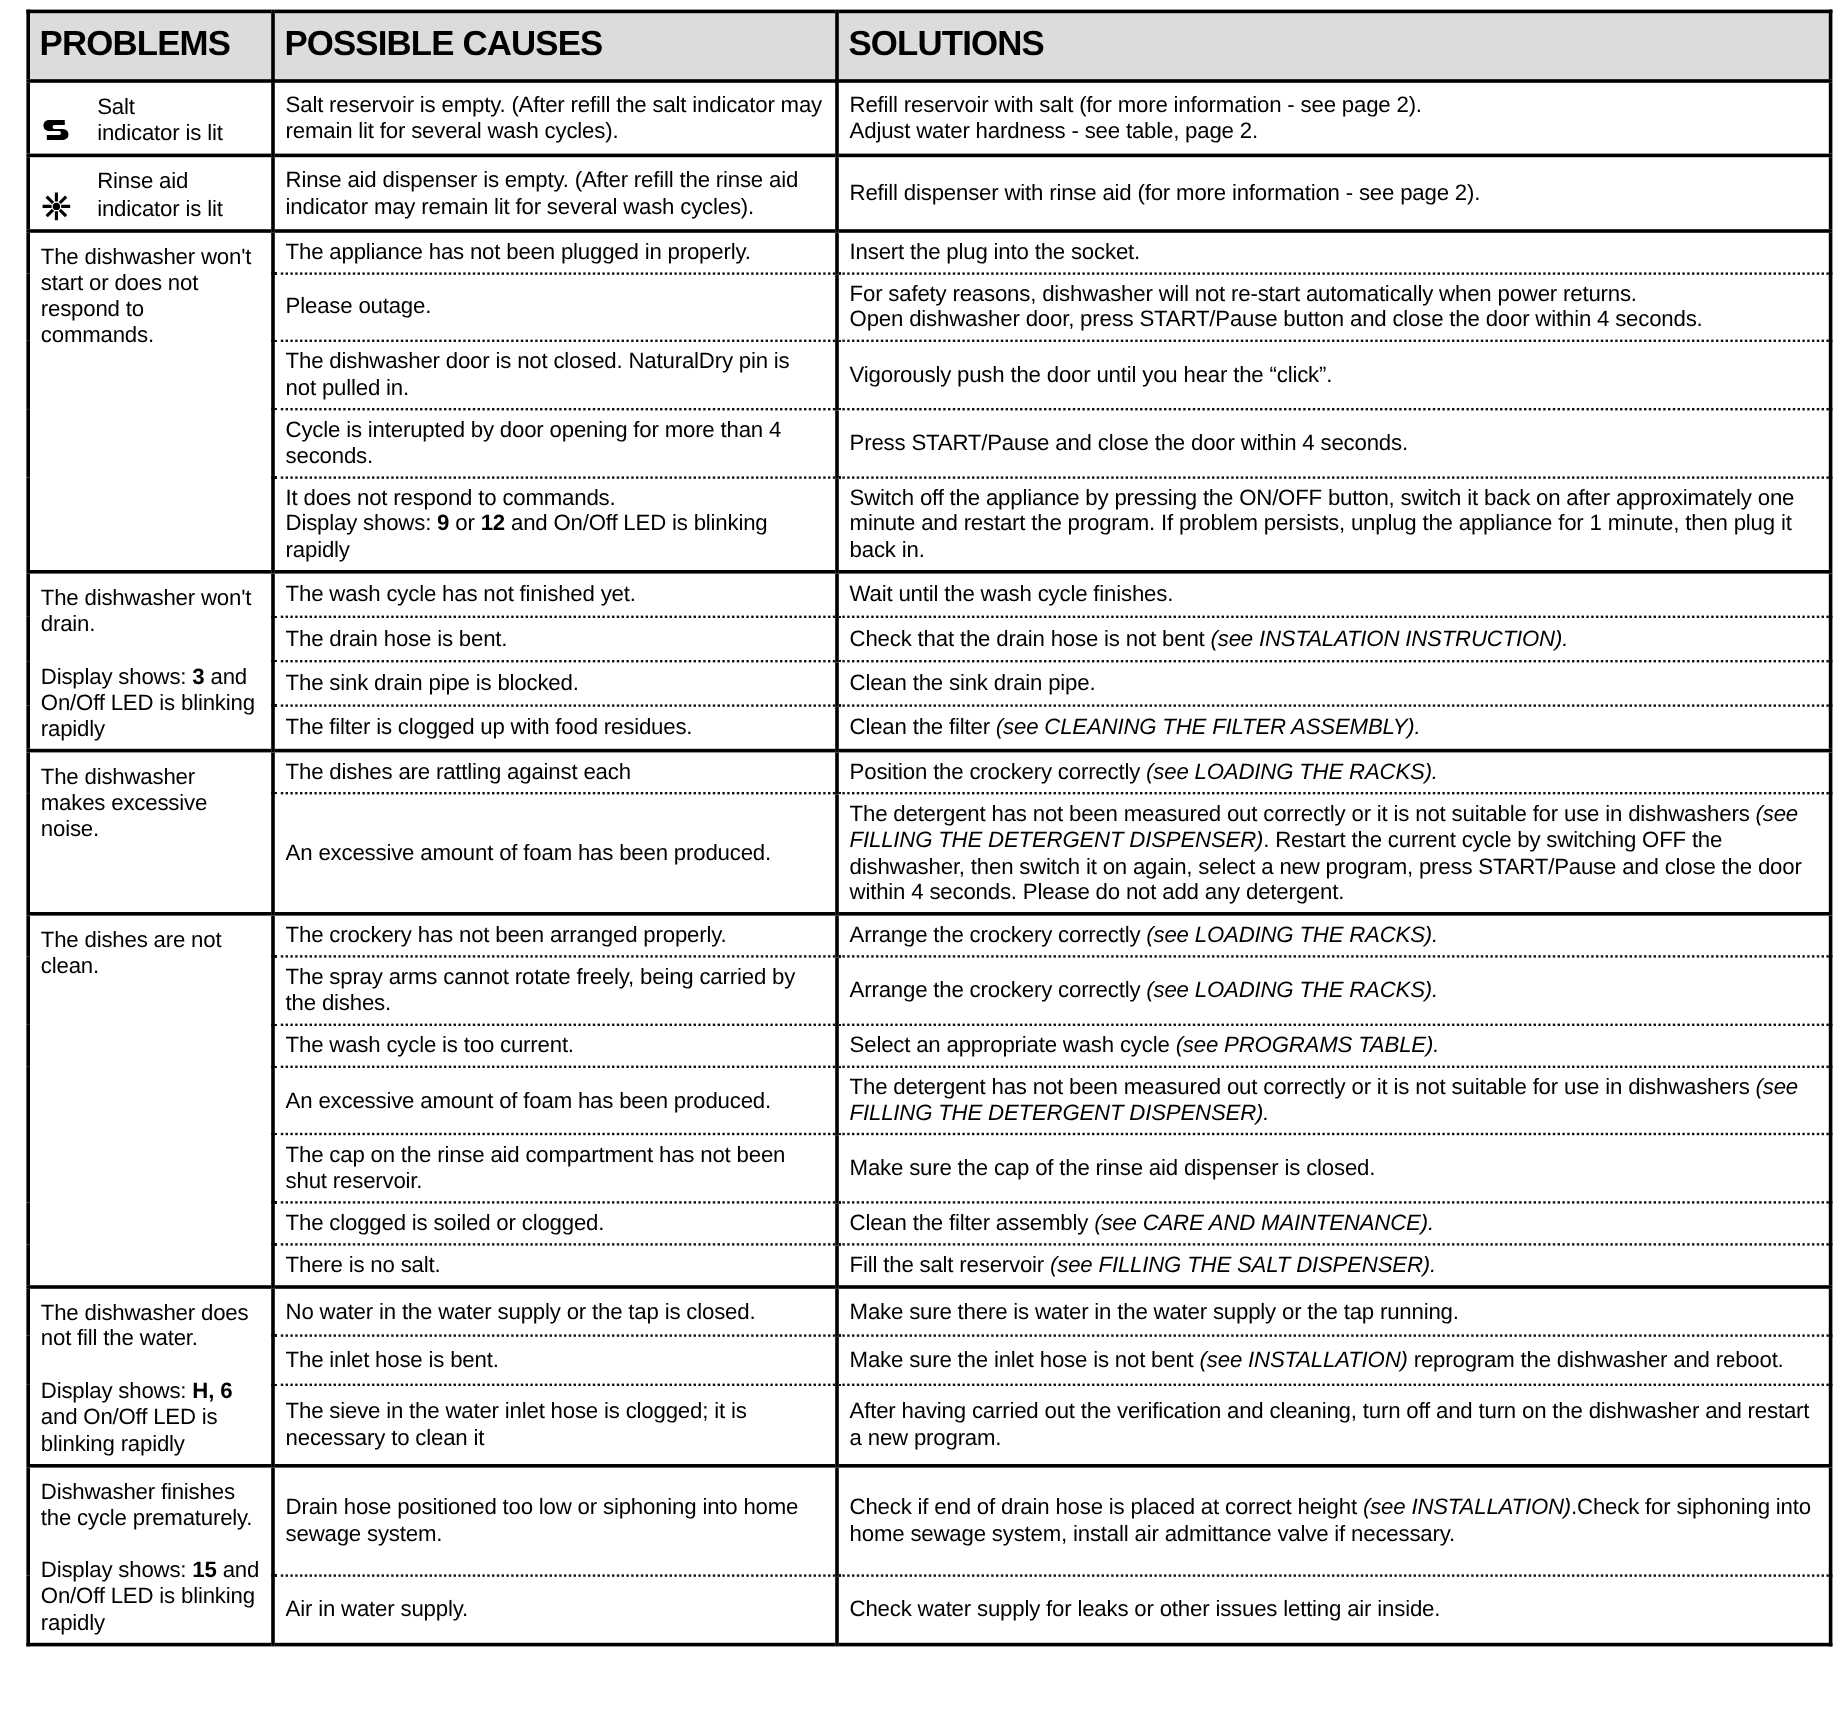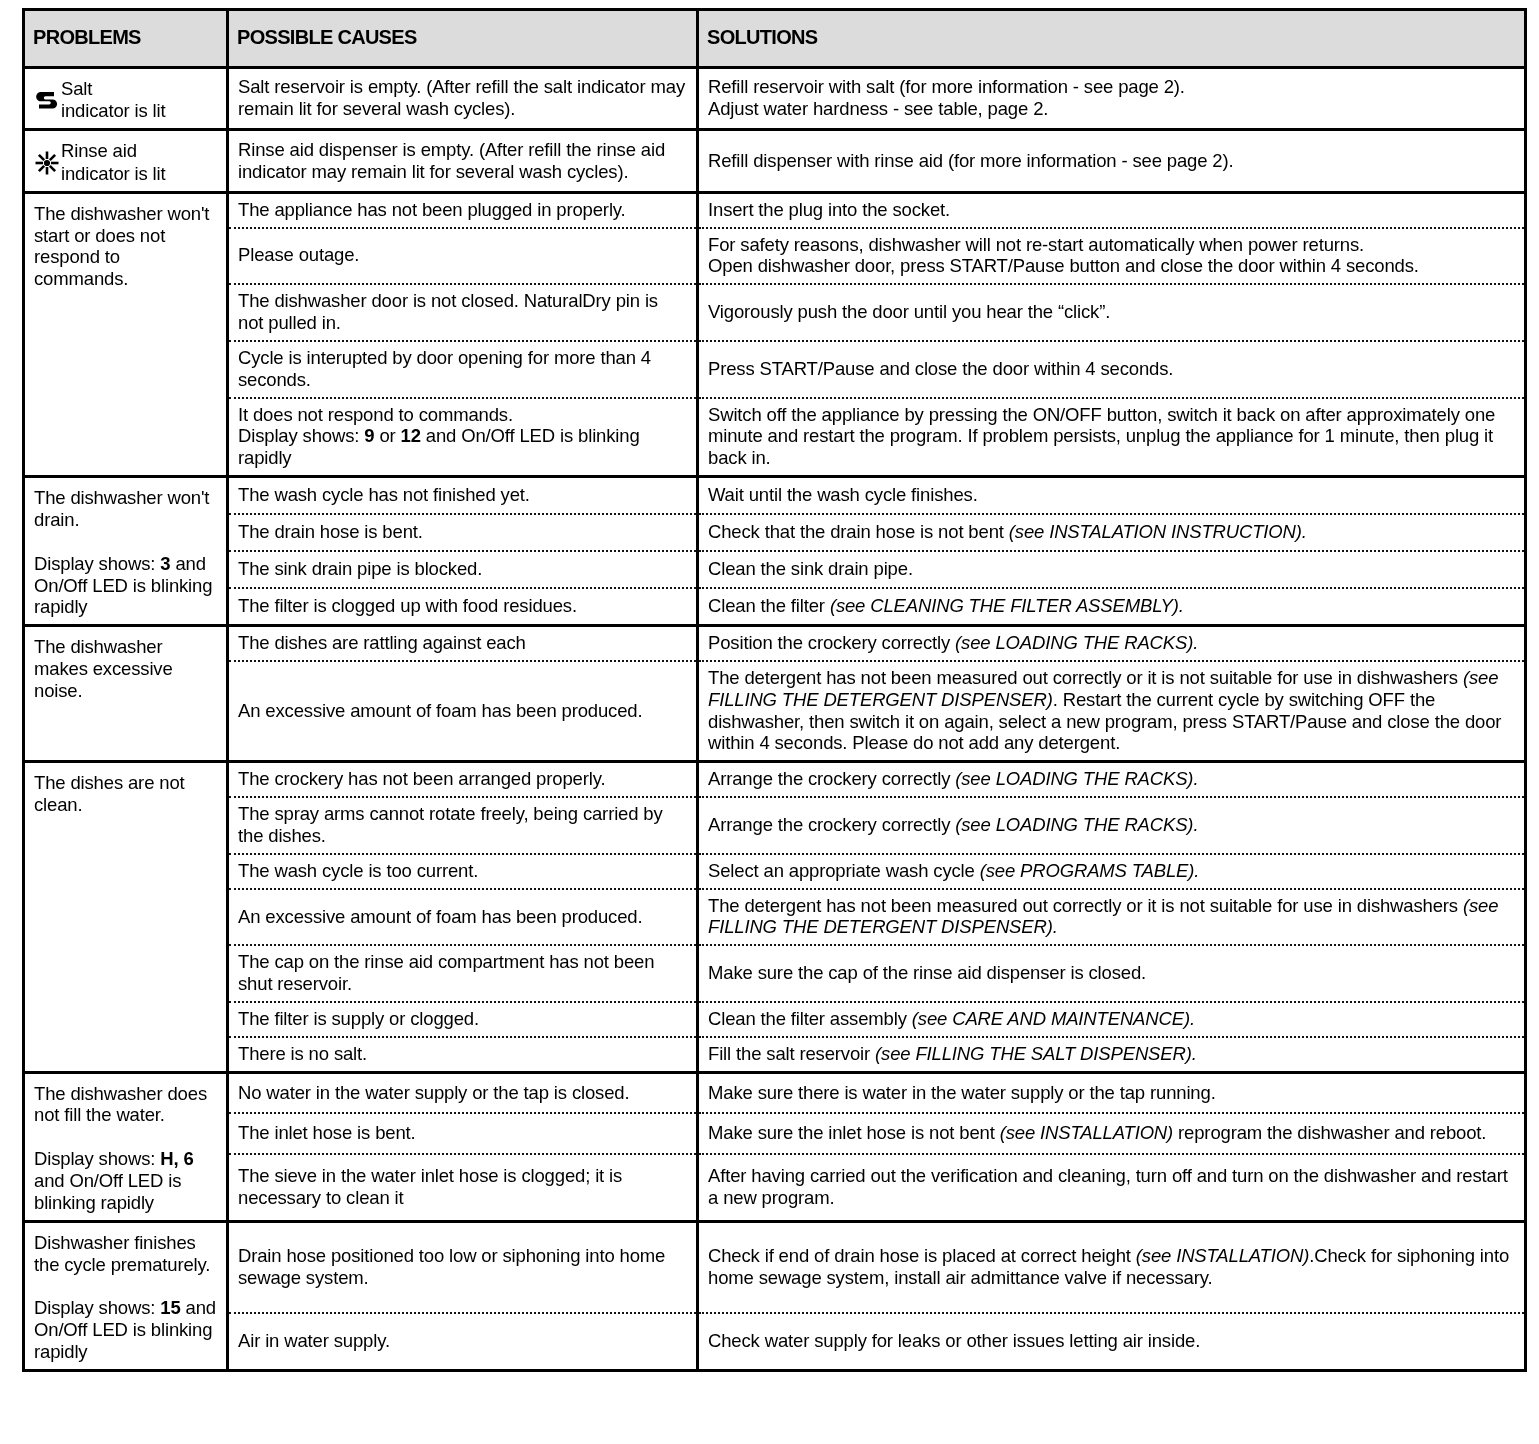--- a/index.html
+++ b/index.html
@@ -34,21 +34,21 @@
   col.c-sol { width: 828px; }
 
   
   thead th {
     background: #dcdcdc;
     border-right: 3px solid #000;
     border-bottom: 3px solid #000;
     text-align: left;
     vertical-align: middle;
     padding: 4px 8px 7px 8px;
-    font-size: 20px;
+    font-size: 29px;
     font-weight: bold;
     letter-spacing: -0.7px;
     height: 44px;
   }
   thead th.last { border-right: none; }
 
   
   td {
     vertical-align: middle;
     font-size: 18.5px;
@@ -83,22 +83,22 @@
   tr.grp > td {
     border-top: 3px solid #000;
   }
   tr.firstgrp > td {
     border-top: none;
   }
 
   
   .ico-row {
     display: flex;
-    align-items: center;
-    gap: 1px;
+    align-items: flex-end;
+    gap: 21px;
   }
   .ico {
     flex: 0 0 auto;
     width: 26px;
     height: 26px;
     margin-top: 1px;
   }
   .ico svg { display: block; }
   .ico-txt { line-height: 1.2; }
 
@@ -230,21 +230,21 @@
         </tr>
         <tr class="sub">
           <td class="cause">An excessive amount of foam has been produced.</td>
           <td class="sol">The detergent has not been measured out correctly or it is not suitable for use in dishwashers <i class="ref">(see FILLING THE DETERGENT DISPENSER).</i></td>
         </tr>
         <tr class="sub">
           <td class="cause">The cap on the rinse aid compartment has not been shut reservoir.</td>
           <td class="sol">Make sure the cap of the rinse aid dispenser is closed.</td>
         </tr>
         <tr class="sub">
-          <td class="cause">The filter is supply or clogged.</td>
+          <td class="cause">The clogged is soiled or clogged.</td>
           <td class="sol">Clean the filter assembly <i class="ref">(see CARE AND MAINTENANCE).</i></td>
         </tr>
         <tr class="sub">
           <td class="cause">There is no salt.</td>
           <td class="sol">Fill the salt reservoir <i class="ref">(see FILLING THE SALT DISPENSER).</i></td>
         </tr>
         <tr class="grp">
           <td class="prob" rowspan="3">
             <span class="pblock">The dishwasher does not fill the water.</span>
             <span class="pblock">Display shows: <b class="em">H, 6</b> and On/Off LED is blinking rapidly</span>

